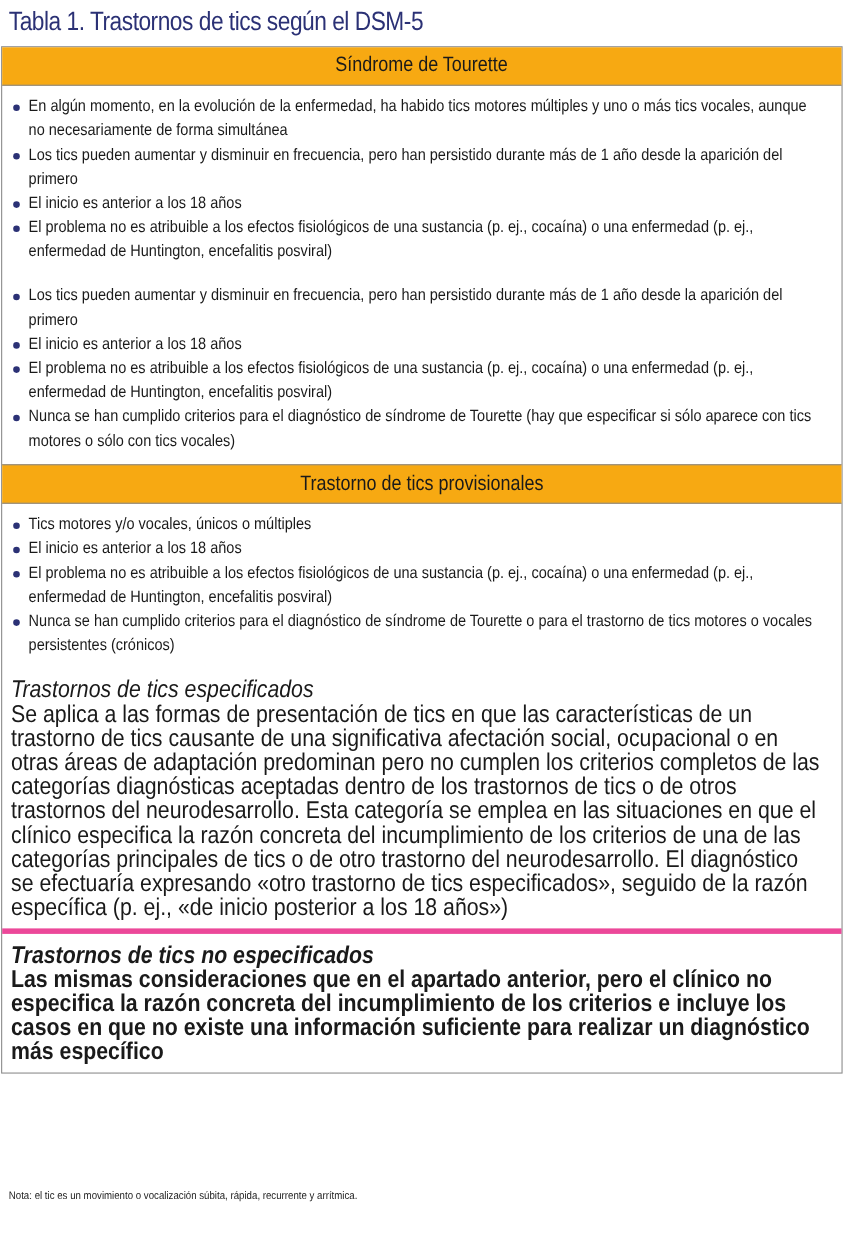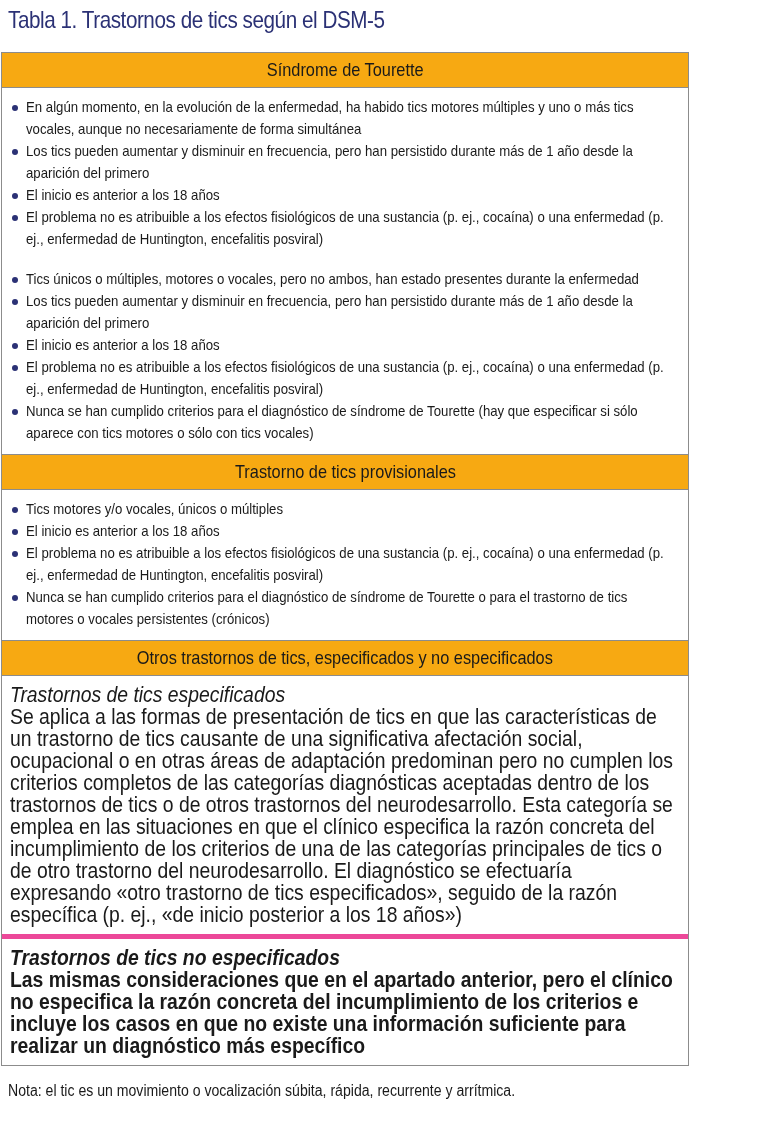--- a/index.html
+++ b/index.html
@@ -1,73 +1,71 @@
 <!DOCTYPE html>
 <html><head>
 <meta charset="utf-8">
 <style>
   html, body { margin: 0; padding: 0; background: #ffffff; }
   body { width: 768px; height: 1143px; position: relative; overflow: hidden;
          font-family: "Liberation Sans", sans-serif; color: #1a1a1a; }
   .title { position: absolute; left: 8px; top: 6px; font-size: 24px; color: #2b3175;
            letter-spacing: -0.5px; transform: scaleX(0.86); transform-origin: left top; white-space: nowrap; }
-  .table { position: absolute; left: 1px; top: 52px; width: 688px; border: 1px solid #8c8c8c; box-sizing: border-box; }
+  .table { position: absolute; left: 1px; top: 42px; width: 765px; border: 1px solid #8c8c8c; box-sizing: border-box; }
   .head { background: #f7a912; text-align: center; font-size: 19px; height: 34px; line-height: 34px;
           border-bottom: 1px solid #8c8c8c; border-top: 1px solid #8c8c8c; white-space: nowrap; }
   .head:first-child { border-top: none; }
   .head span { display: inline-block; transform: scaleX(0.86); }
   .body { padding: 8px 10px 10px 8px; font-size: 15px; line-height: 22px; }
   .body ul { list-style: none; margin: 0; padding: 0; }
   .body li { position: relative; padding-left: 16px; }
   .body li::before { content: ""; position: absolute; left: 2px; top: 9px; width: 6px; height: 6px;
                      border-radius: 50%; background: #2b3175; }
   .txt { display: inline-block; transform: scaleX(0.88); transform-origin: left top; width: 113%; }
   .sub { padding: 8px 10px 8px 8px; font-size: 22px; line-height: 22px; }
   .sub + .sub { border-top: 5px solid #ec4899; font-weight: bold; }
   .sub em { font-style: italic; }
-  .note { position: absolute; left: 8px; top: 1082px; font-size: 16px; }
+  .note { position: absolute; left: 8px; top: 1082px; font-size: 10px; }
 </style>
 </head>
 <body>
 
 <div class="title">Tabla 1. Trastornos de tics según el DSM-5</div>
 
 <div class="table">
 
   <div class="head"><span>Síndrome de Tourette</span></div>
   <div class="body">
     <ul>
       <li><span class="txt">En algún momento, en la evolución de la enfermedad, ha habido tics motores múltiples y uno o más tics vocales, aunque no necesariamente de forma simultánea</span></li>
       <li><span class="txt">Los tics pueden aumentar y disminuir en frecuencia, pero han persistido durante más de 1 año desde la aparición del primero</span></li>
       <li><span class="txt">El inicio es anterior a los 18 años</span></li>
       <li><span class="txt">El problema no es atribuible a los efectos fisiológicos de una sustancia (p. ej., cocaína) o una enfermedad (p. ej., enfermedad de Huntington, encefalitis posviral)</span></li>
     </ul>
   </div>
 
   <div class="body">
     <ul>
-      <li><span class="txt">Tics únicos o múltiples, motores o vocales, pero no ambos, han estado presentes durante la enfermedad</span></li>
       <li><span class="txt">Los tics pueden aumentar y disminuir en frecuencia, pero han persistido durante más de 1 año desde la aparición del primero</span></li>
       <li><span class="txt">El inicio es anterior a los 18 años</span></li>
       <li><span class="txt">El problema no es atribuible a los efectos fisiológicos de una sustancia (p. ej., cocaína) o una enfermedad (p. ej., enfermedad de Huntington, encefalitis posviral)</span></li>
       <li><span class="txt">Nunca se han cumplido criterios para el diagnóstico de síndrome de Tourette (hay que especificar si sólo aparece con tics motores o sólo con tics vocales)</span></li>
     </ul>
   </div>
 
   <div class="head"><span>Trastorno de tics provisionales</span></div>
   <div class="body">
     <ul>
       <li><span class="txt">Tics motores y/o vocales, únicos o múltiples</span></li>
       <li><span class="txt">El inicio es anterior a los 18 años</span></li>
       <li><span class="txt">El problema no es atribuible a los efectos fisiológicos de una sustancia (p. ej., cocaína) o una enfermedad (p. ej., enfermedad de Huntington, encefalitis posviral)</span></li>
       <li><span class="txt">Nunca se han cumplido criterios para el diagnóstico de síndrome de Tourette o para el trastorno de tics motores o vocales persistentes (crónicos)</span></li>
     </ul>
   </div>
 
-  <div class="head"><span>Otros trastornos de tics, especificados y no especificados</span></div>
   <div class="sub">
     <span class="txt">
       <em>Trastornos de tics especificados</em><br>
       <span>Se aplica a las formas de presentación de tics en que las características de un trastorno de tics causante de una significativa afectación social, ocupacional o en otras áreas de adaptación predominan pero no cumplen los criterios completos de las categorías diagnósticas aceptadas dentro de los trastornos de tics o de otros trastornos del neurodesarrollo. Esta categoría se emplea en las situaciones en que el clínico especifica la razón concreta del incumplimiento de los criterios de una de las categorías principales de tics o de otro trastorno del neurodesarrollo. El diagnóstico se efectuaría expresando «otro trastorno de tics especificados», seguido de la razón específica (p. ej., «de inicio posterior a los 18 años»)</span>
     </span>
   </div>
   <div class="sub">
     <span class="txt">
       <em>Trastornos de tics no especificados</em><br>
       <span>Las mismas consideraciones que en el apartado anterior, pero el clínico no especifica la razón concreta del incumplimiento de los criterios e incluye los casos en que no existe una información suficiente para realizar un diagnóstico más específico</span>

